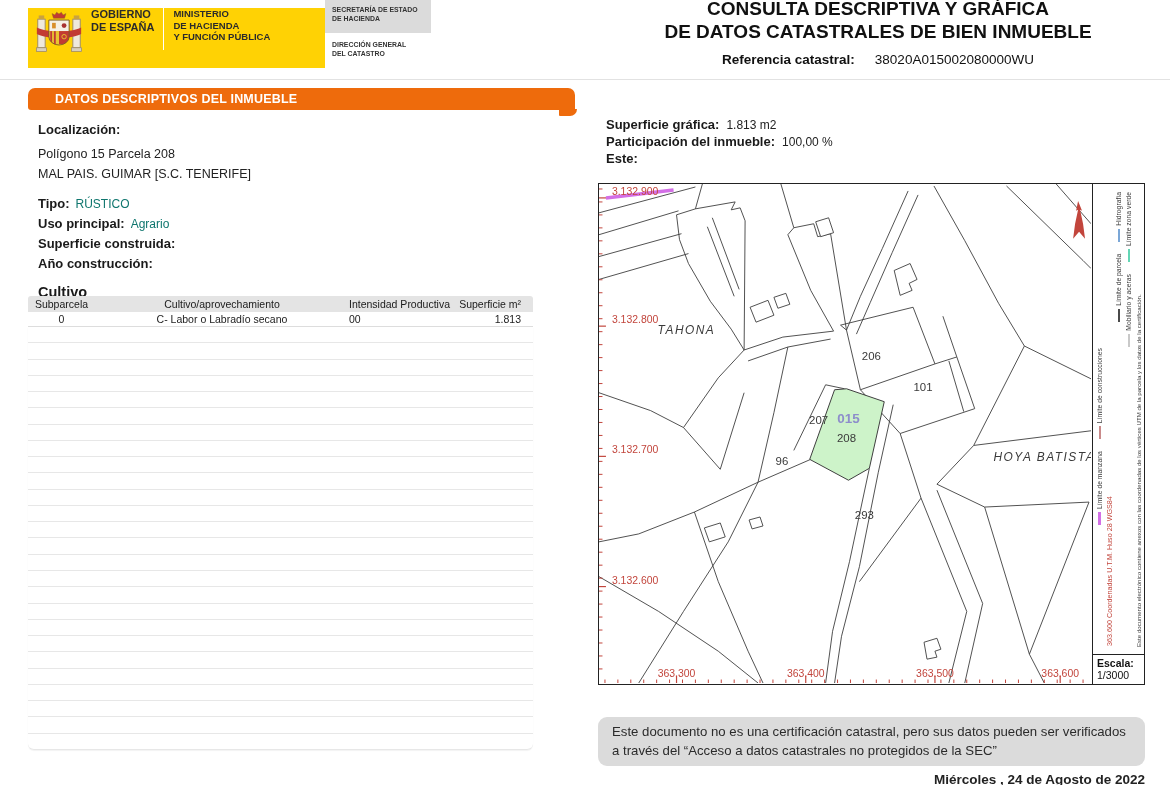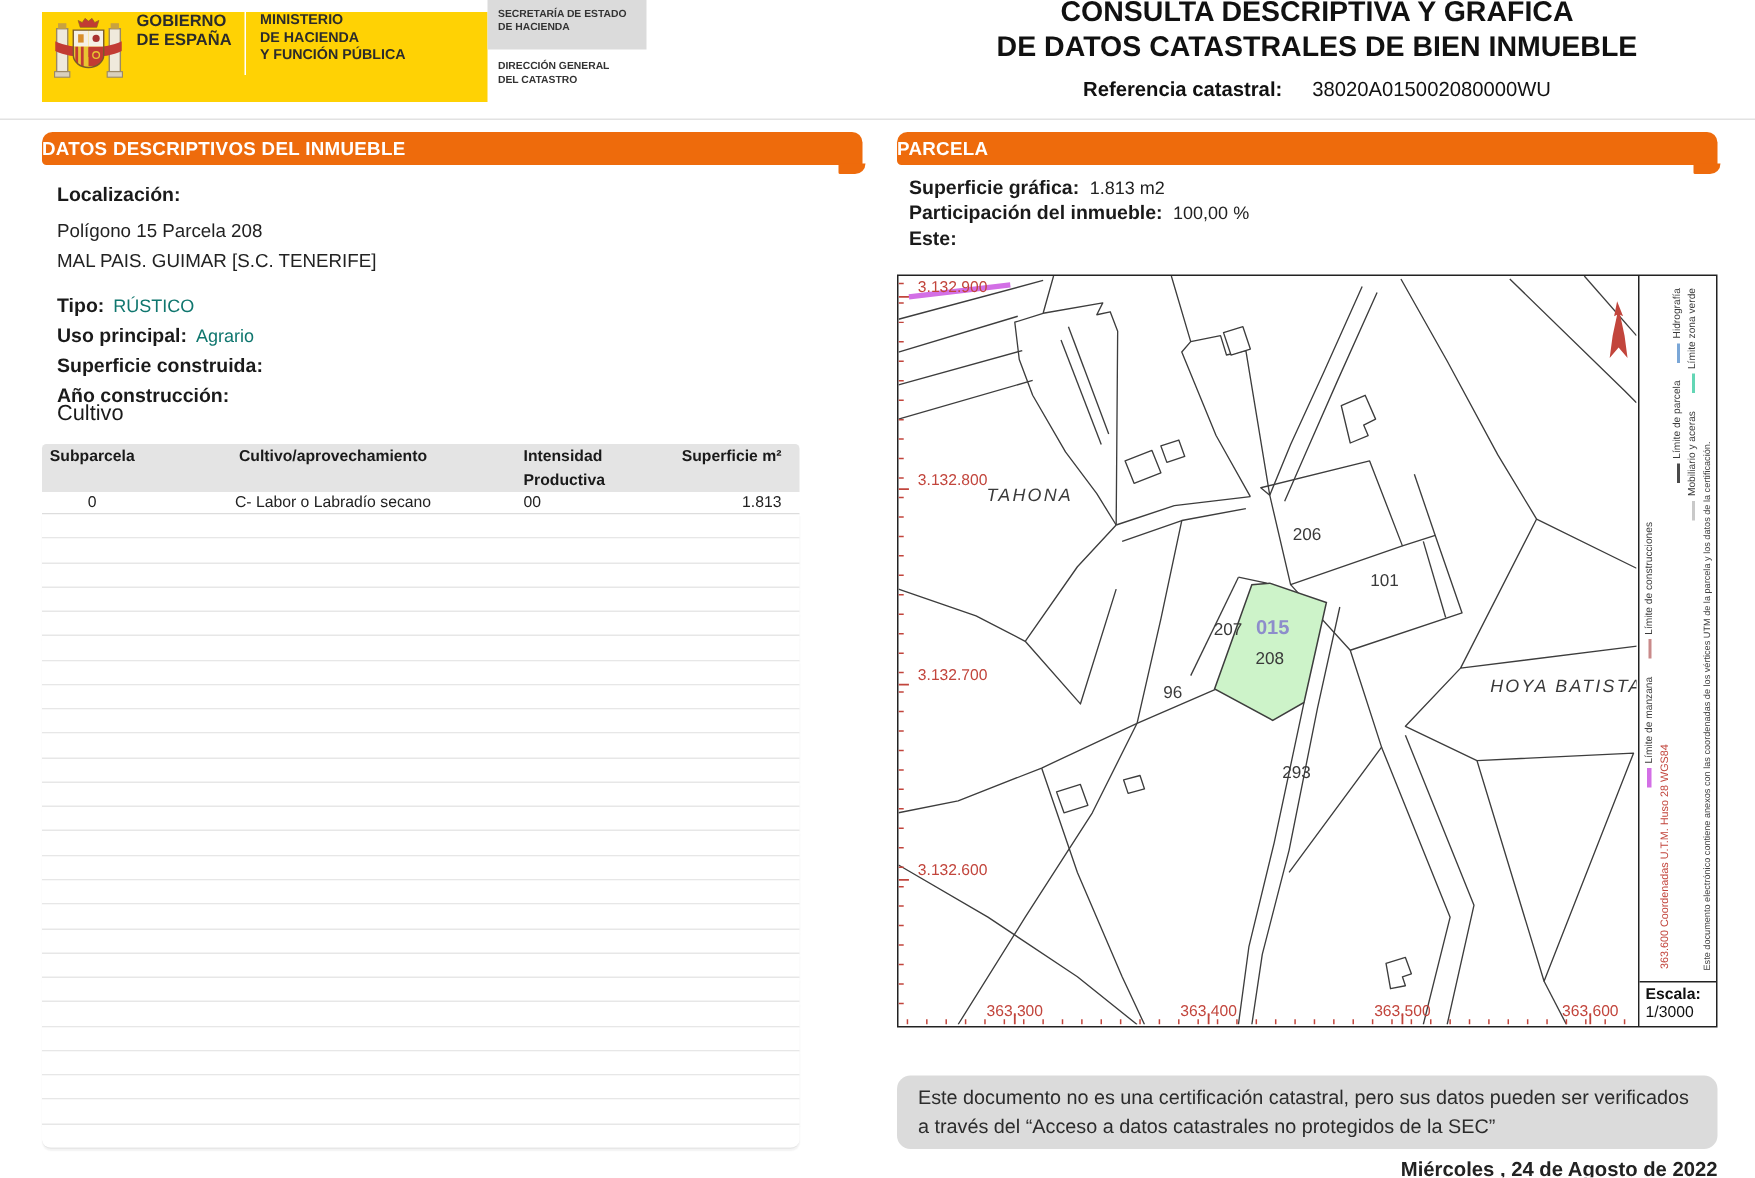--- a/index.html
+++ b/index.html
@@ -18,35 +18,35 @@
   .min-txt{font-weight:bold;font-size:9.5px;line-height:11.5px;color:#2b2b2b}
   .secretaria-box{position:absolute;left:325px;top:0;width:106px;height:33px;background:#DBDBDB;font-size:6.9px;font-weight:bold;color:#333;padding:6px 0 0 7px;line-height:8.6px}
   .direccion{position:absolute;left:332px;top:41px;font-size:6.9px;font-weight:bold;color:#333;line-height:8.6px}
   .title-block{position:absolute;left:598px;top:-3px;width:560px;text-align:center}
   .title-l1,.title-l2{font-size:19px;font-weight:bold;line-height:23px;color:#111}
   .ref-row{margin-top:9px;font-size:13.5px;color:#111}
   .ref-row b{margin-right:20px}
   .header-rule{position:absolute;left:0;top:79px;width:1170px;height:1px;background:#E2E2E2}
 
   
-  .orange-bar{position:absolute;height:22px;background:var(--orange);color:#fff;font-size:12.5px;font-weight:bold;line-height:22px;padding-left:0;border-radius:7px 7px 0 3px;letter-spacing:.2px}
+  .orange-bar{position:absolute;height:22px;background:var(--orange);color:#fff;font-size:12.5px;font-weight:bold;line-height:22px;padding-left:27px;border-radius:7px 7px 0 3px;letter-spacing:.2px}
   .orange-bar::after{content:"";position:absolute;right:-2px;bottom:-6px;width:18px;height:7px;background:var(--orange);border-radius:0 0 14px 2px}
   .bar-left{left:28px;top:88px;width:547px}
   .bar-right{left:598px;top:88px;width:547px}
 
   
   .abs{position:absolute}
   .loc-label{left:38px;top:122px;font-size:13px;font-weight:bold}
   .loc-1{left:38px;top:147px;font-size:12.5px;color:#222}
   .loc-2{left:38px;top:167px;font-size:12.5px;color:#222}
   .lp-field{position:absolute;left:38px;font-size:13px}
   .lp-field .fv{font-size:12px;color:#0f766e;margin-left:6px}
-  .cultivo-title{left:38px;top:268px;font-size:14.5px;font-weight:normal}
+  .cultivo-title{left:38px;top:284px;font-size:14.5px;font-weight:bold}
   .ctable{position:absolute;left:28px;top:296px;width:505px;font-size:10.5px;color:#222}
-  .thead{display:flex;background:#E4E4E4;height:32px;line-height:16px;font-weight:bold;border-radius:3px 3px 0 0;color:#1a1a1a}
+  .thead{display:flex;background:#E4E4E4;height:16px;line-height:16px;font-weight:normal;border-radius:3px 3px 0 0;color:#1a1a1a}
   .trow{display:flex;height:15px;line-height:15px;border-bottom:1px solid #DDD;background:#fff}
   .c1{width:67px;text-align:center}
   .c2{flex:1;text-align:center}
   .c3{width:102px;text-align:left}
   .c4{width:82px;text-align:right;padding-right:12px}
   .row-e{height:16.28px;background:#fff;border-bottom:1px solid #E7E7E7;box-shadow:0 1px 1px rgba(0,0,0,.05)}
   .row-e:last-child{border-radius:0 0 6px 6px}
 
   
   .rp-field{position:absolute;left:606px;font-size:13px}
@@ -196,23 +196,20 @@
         <div class="row-e"></div>
         <div class="row-e"></div>
         <div class="row-e"></div>
         <div class="row-e"></div>
         <div class="row-e"></div>
         <div class="row-e"></div>
         <div class="row-e"></div>
       </div>
   </div>
 
-  <div class="orange-bar bar-right">
-    <span style="font-weight:800">PARCELA</span>
-  </div>
 
   <div class="rp-field" style="top:117px">
     <b>Superficie gráfica:</b><span class="fv">1.813 m2</span>
   </div>
   <div class="rp-field" style="top:134px">
     <b>Participación del inmueble:</b><span class="fv">100,00 %</span>
   </div>
   <div class="rp-field" style="top:151px">
     <b>Este:</b><span class="fv"></span>
   </div>

